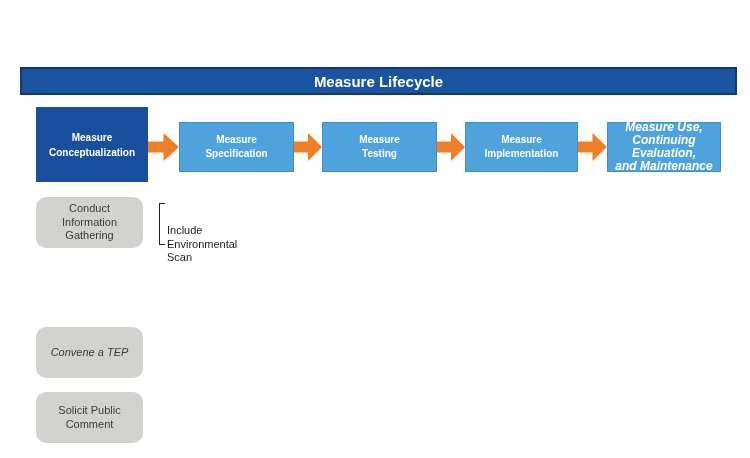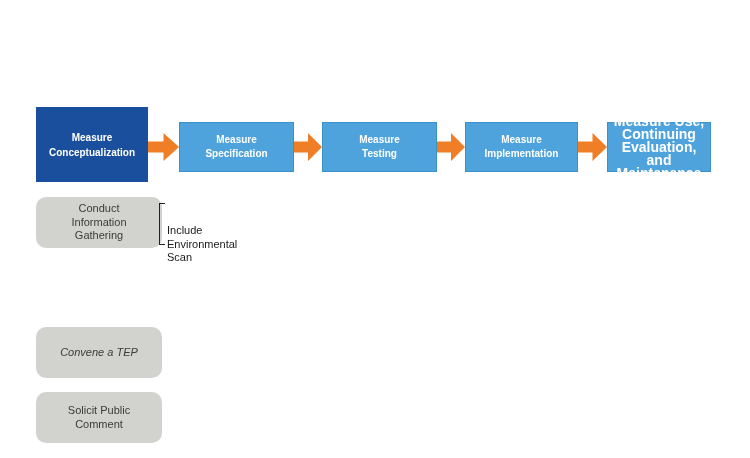--- a/index.html
+++ b/index.html
@@ -52,33 +52,33 @@
   }
   .stage-light {
     top: 122px; height: 50px;
     background: var(--light-box);
     border: 1px solid var(--light-box-border);
     line-height: 14px;
   }
   .stage-2 { left: 179px; width: 115px; }
   .stage-3 { left: 322px; width: 115px; }
   .stage-4 { left: 465px; width: 113px; }
-  .stage-5 { left: 607px; width: 104px; font-size: 14px; line-height: 13px; }
+  .stage-5 { left: 607px; width: 114px; font-size: 12px; line-height: 13px; font-style: italic; }
 
   .flow-arrow { position: absolute; top: 133px; height: 28px; }
   .flow-arrow svg { display: block; width: 100%; height: 100%; }
   .flow-arrow polygon { fill: var(--arrow-orange); }
   .arrow-1 { left: 148px; width: 31px; }
   .arrow-2 { left: 294px; width: 28px; }
   .arrow-3 { left: 437px; width: 28px; }
   .arrow-4 { left: 578px; width: 29px; }
 
   .substep {
     position: absolute;
-    left: 36px; width: 126px; height: 51px;
+    left: 36px; width: 107px; height: 51px;
     background: var(--gray-box);
     border-radius: 10px;
     display: flex; align-items: center; justify-content: center;
     text-align: center;
     color: var(--gray-text);
     font-size: 11px;
     line-height: 13.5px;
     white-space: pre-line;
   }
   .sub-1 { top: 197px; }
@@ -102,20 +102,21 @@
     line-height: 13.5px;
     white-space: pre-line;
     margin-top: 21px;
   }
 </style>
 </head>
 <body>
 
 <div class="canvas">
 
+  <div class="banner">Measure Lifecycle</div>
 
   <div class="stage stage-dark">Measure
 Conceptualization</div>
 
   <div class="flow-arrow arrow-1">
     <svg viewBox="0 0 30 28" preserveAspectRatio="none">
         <polygon points="0,8.5 15,8.5 15,0 30,14 15,28 15,19.5 0,19.5"></polygon>
       </svg>
   </div>
 

